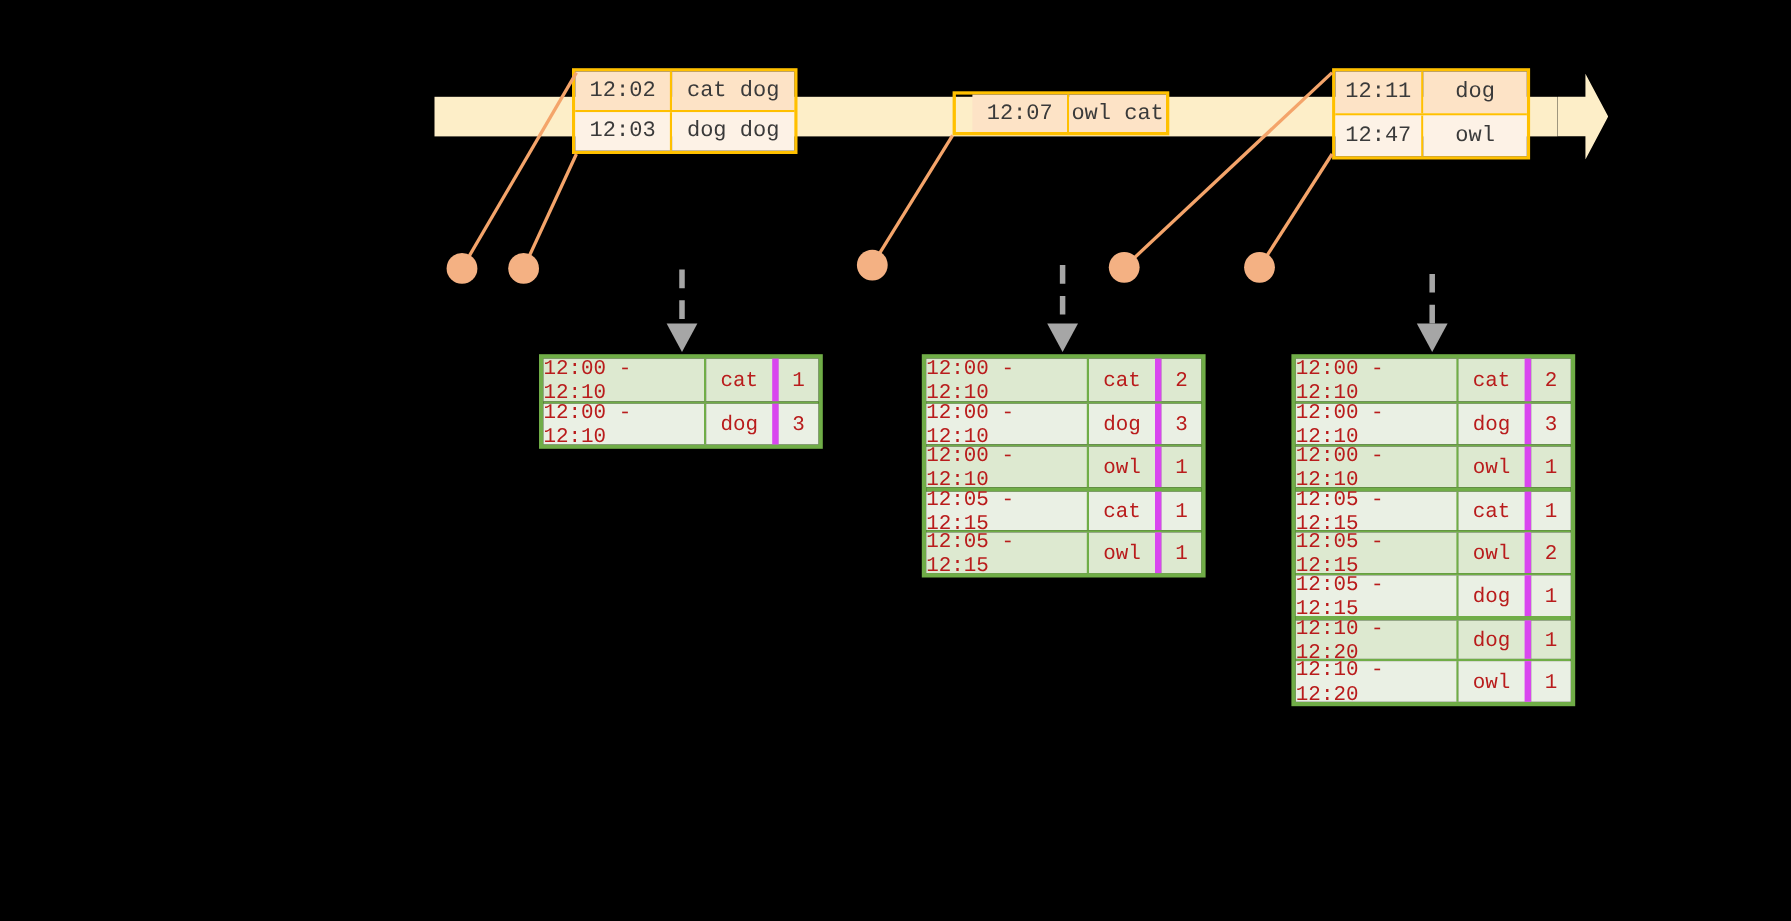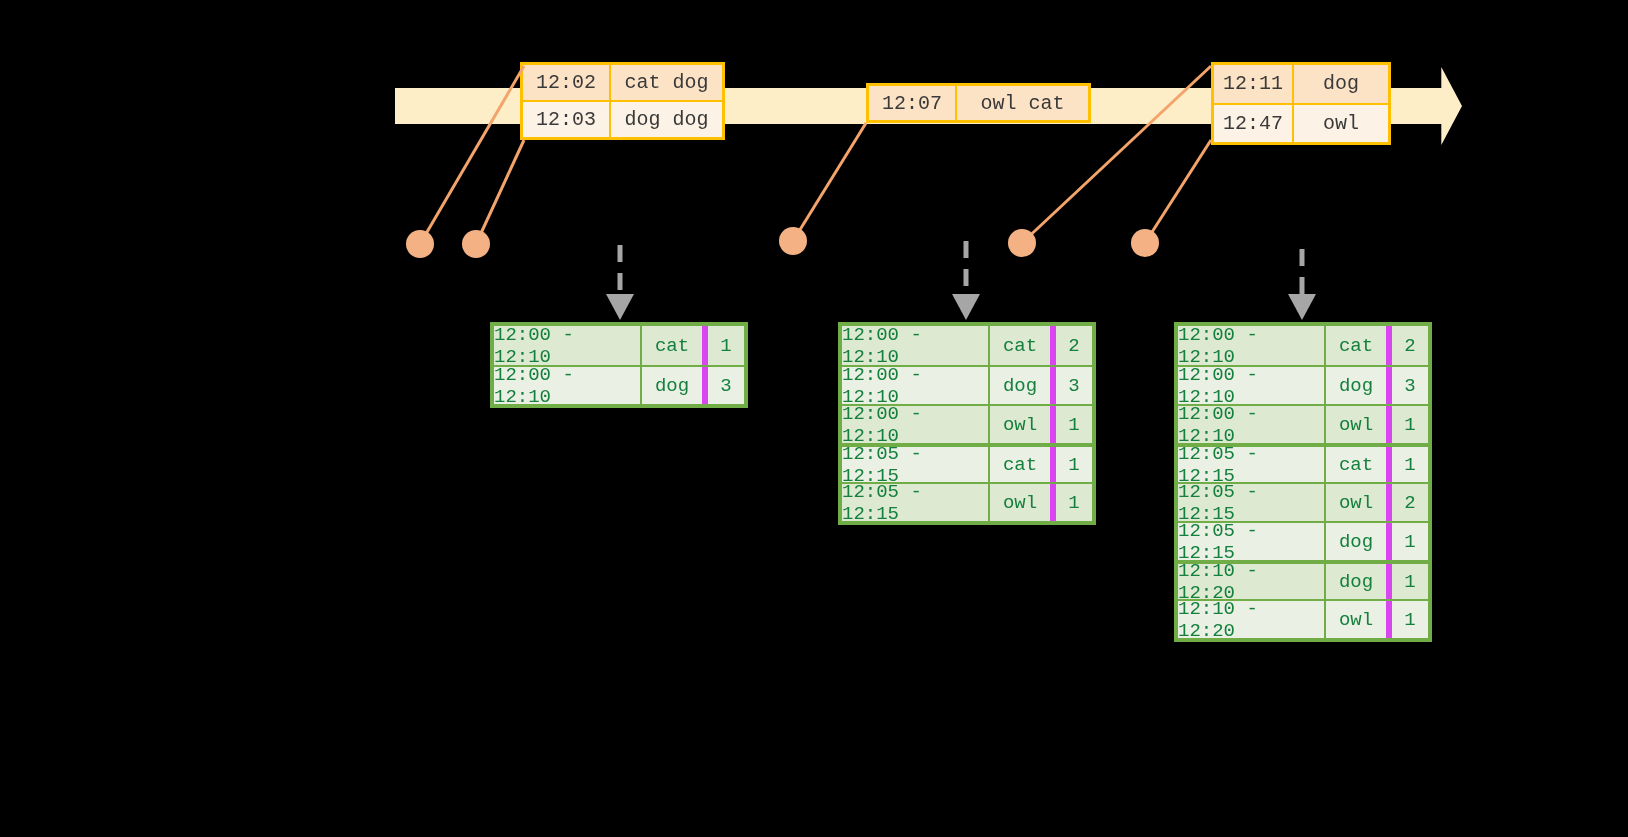--- a/index.html
+++ b/index.html
@@ -35,39 +35,39 @@
   }
   .event-row .words{
     display:flex;align-items:center;justify-content:center;
     font-size:20px;color:#3a3a3a;flex:1 1 auto;box-sizing:border-box;
   }
   .shade-dark .time,.shade-dark .words{background:#fde3c6;}
   .shade-light .time,.shade-light .words{background:#fdf2e6;}
 
   #event-box-1{left:520px;top:62px;width:205px;height:78px;}
   #event-box-1 .time{width:88px;}
-  #event-box-2{left:866px;top:83px;width:225px;height:40px;}
+  #event-box-2{left:866px;top:83px;width:197px;height:40px;padding-left:15px;}
   #event-box-2 .time{width:88px;}
   #event-box-3{left:1211px;top:62px;width:180px;height:83px;}
   #event-box-3 .time{width:80px;}
 
   
   #connectors{position:absolute;left:0;top:0;width:1628px;height:837px;pointer-events:none;}
 
   
   .result-table{
     position:absolute;border:4px solid #70ad47;box-sizing:border-box;
     display:flex;flex-direction:column;
   }
   .rt-row{display:flex;height:39px;box-sizing:border-box;}
   .rt-row + .rt-row{border-top:2px solid #70ad47;}
   .rt-row.group-start{border-top:4px solid #70ad47;}
   .rt-cell{
     display:flex;align-items:center;justify-content:center;
-    font-size:19px;color:#15803d;box-sizing:border-box;
+    font-size:19px;color:#b91c1c;box-sizing:border-box;
   }
   .rt-cell.window{border-right:2px solid #70ad47;}
   .rt-cell.key{border-right:6px solid #d946ef;}
   .rt-row.even .rt-cell{background:#dde9d0;}
   .rt-row.odd  .rt-cell{background:#eaf0e4;}
 
   #result-table-1{left:490px;top:322px;width:258px;}
   #result-table-1 .window{width:148px;}
   #result-table-1 .key{width:66px;}
   #result-table-1 .count{flex:1 1 auto;}

